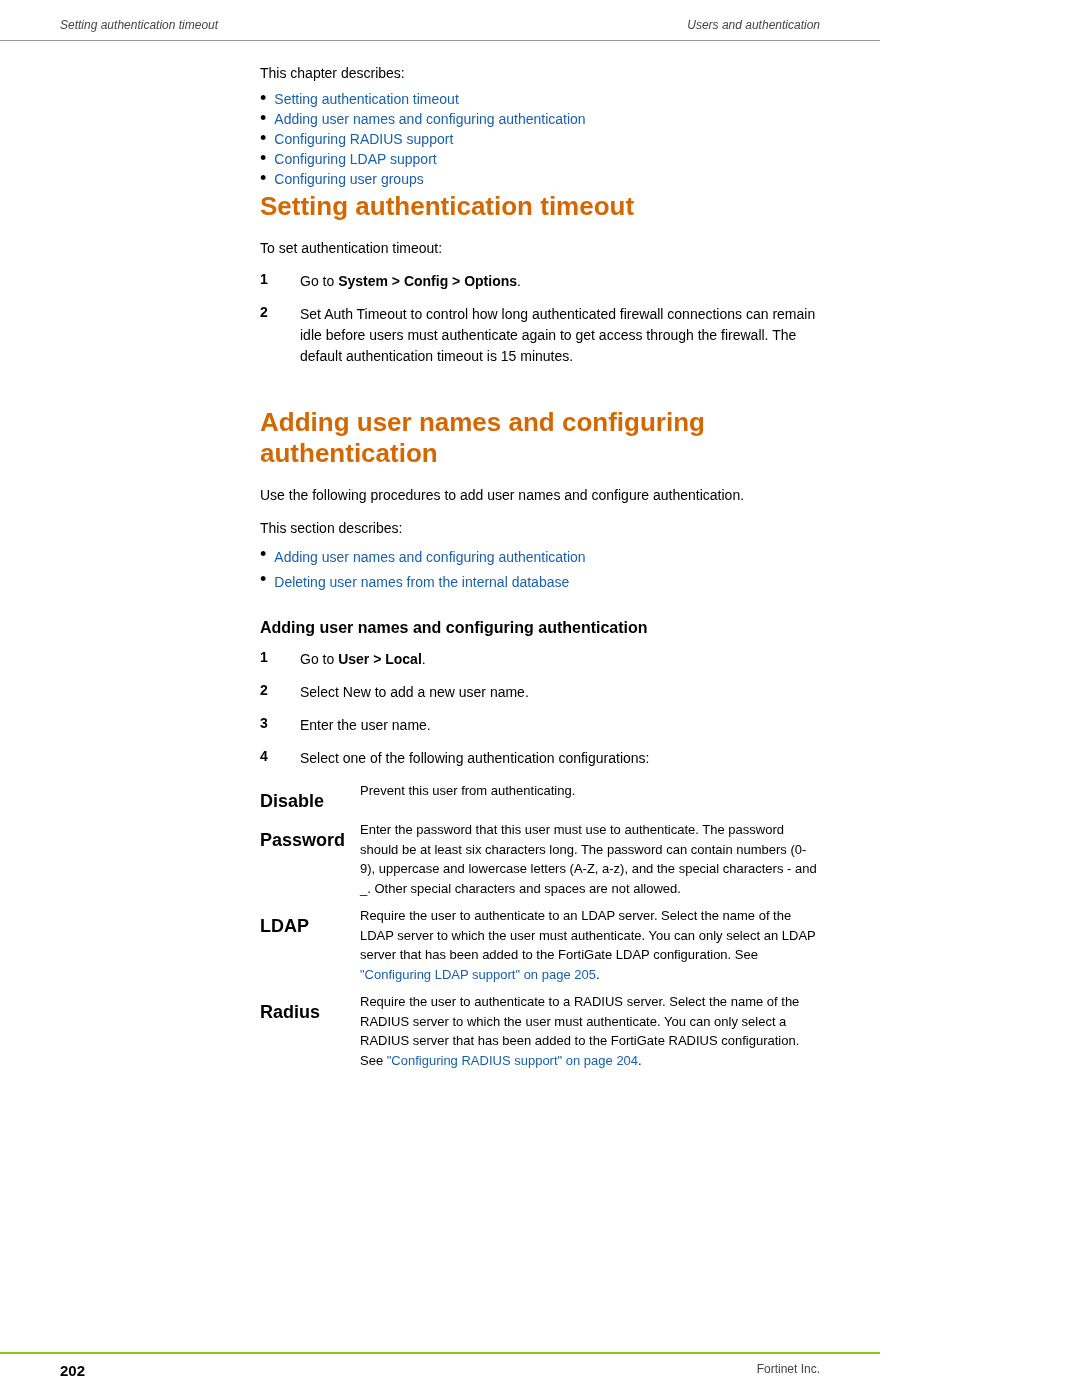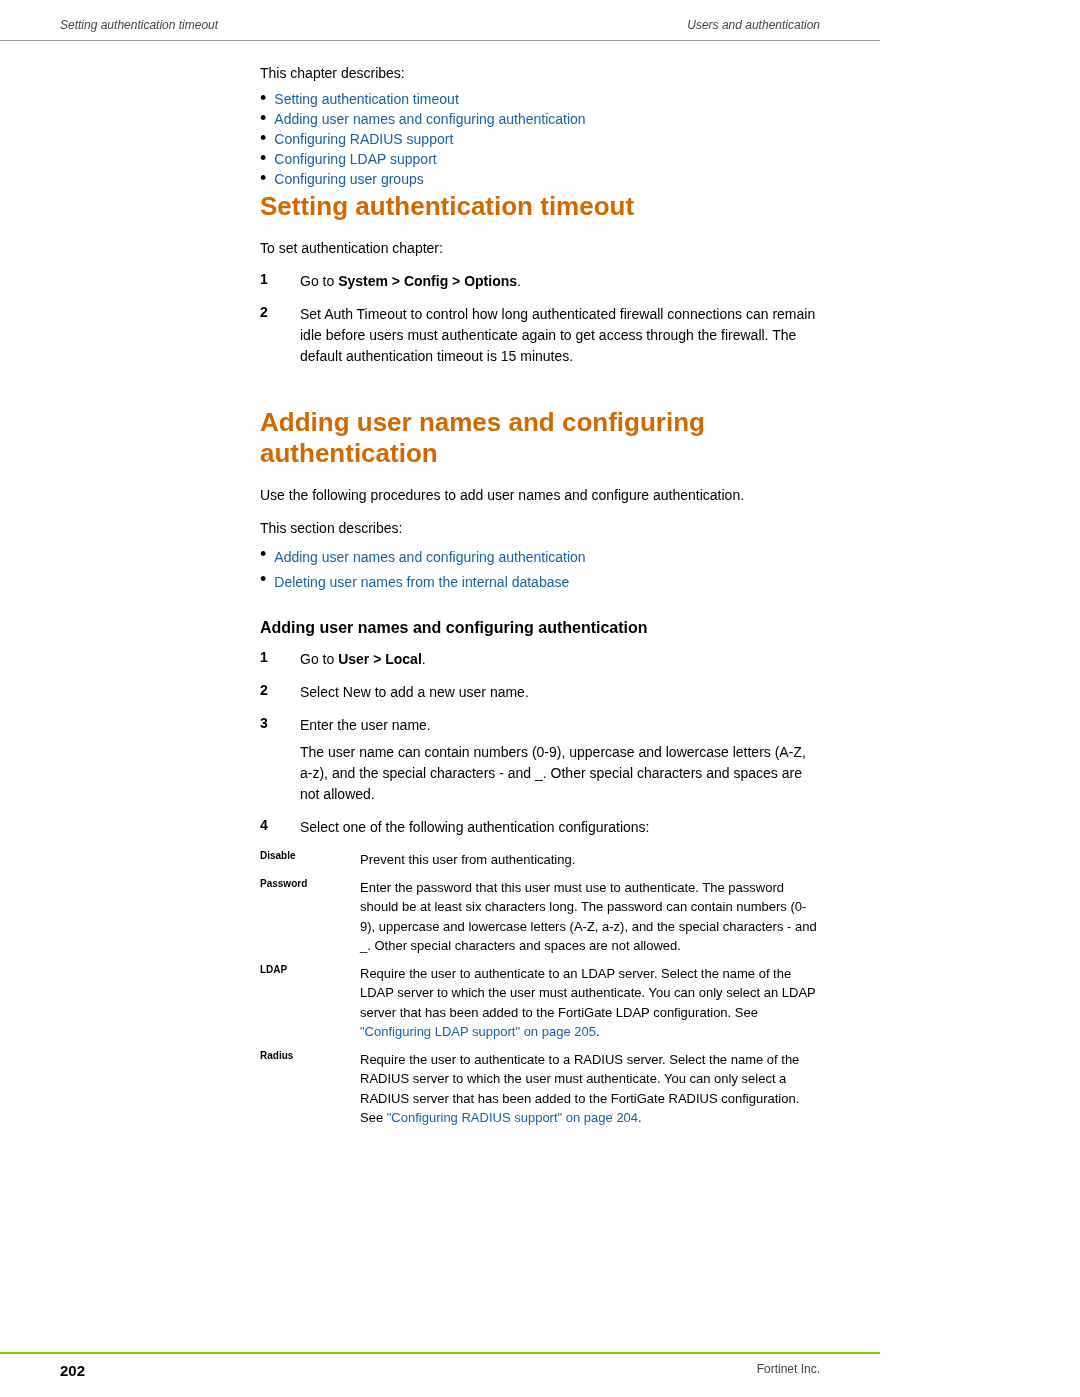--- a/index.html
+++ b/index.html
@@ -148,23 +148,24 @@
     }
 
     .def-row {
       display: flex;
       margin-bottom: 8px;
       align-items: flex-start;
     }
 
     .def-term {
       font-weight: bold;
-      font-size: 10px;
+      font-size: 18px;
       min-width: 100px;
       padding-right: 4px;
+      margin-top: 10px;
     }
 
     .def-desc {
       font-size: 13px;
       line-height: 1.5;
       flex: 1;
     }
 
     .section-divider {
       height: 28px;
@@ -207,21 +208,21 @@
         </li>
         <li>
           <span class="bullet">•</span>
           <a class="link-blue">Configuring user groups</a>
         </li>
       </ul>
     </div>
 
     <h2 class="section-heading">Setting authentication timeout</h2>
 
-    <div class="text-block">To set authentication chapter:</div>
+    <div class="text-block">To set authentication timeout:</div>
 
     <div class="numbered-item">
       <span class="num">1</span>
       <span class="num-content">Go to <strong>System &gt; Config &gt; Options</strong>.</span>
     </div>
 
     <div class="numbered-item">
       <span class="num">2</span>
       <span class="num-content">Set Auth Timeout to control how long authenticated firewall connections can remain idle before users must authenticate again to get access through the firewall. The default authentication timeout is 15 minutes.</span>
     </div>
@@ -257,21 +258,20 @@
 
     <div class="numbered-item">
       <span class="num">2</span>
       <span class="num-content">Select New to add a new user name.</span>
     </div>
 
     <div class="numbered-item">
       <span class="num">3</span>
       <div class="num-content">
         <div>Enter the user name.</div>
-        <div style="margin-top: 6px;">The user name can contain numbers (0-9), uppercase and lowercase letters (A-Z, a-z), and the special characters - and _. Other special characters and spaces are not allowed.</div>
       </div>
     </div>
 
     <div class="numbered-item">
       <span class="num">4</span>
       <span class="num-content">Select one of the following authentication configurations:</span>
     </div>
 
     <div class="def-table">
 

